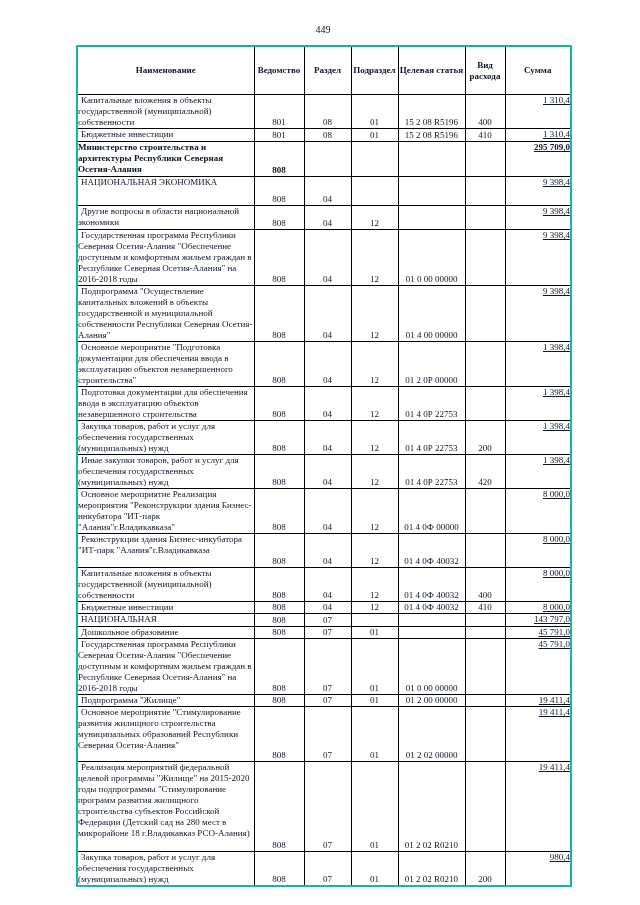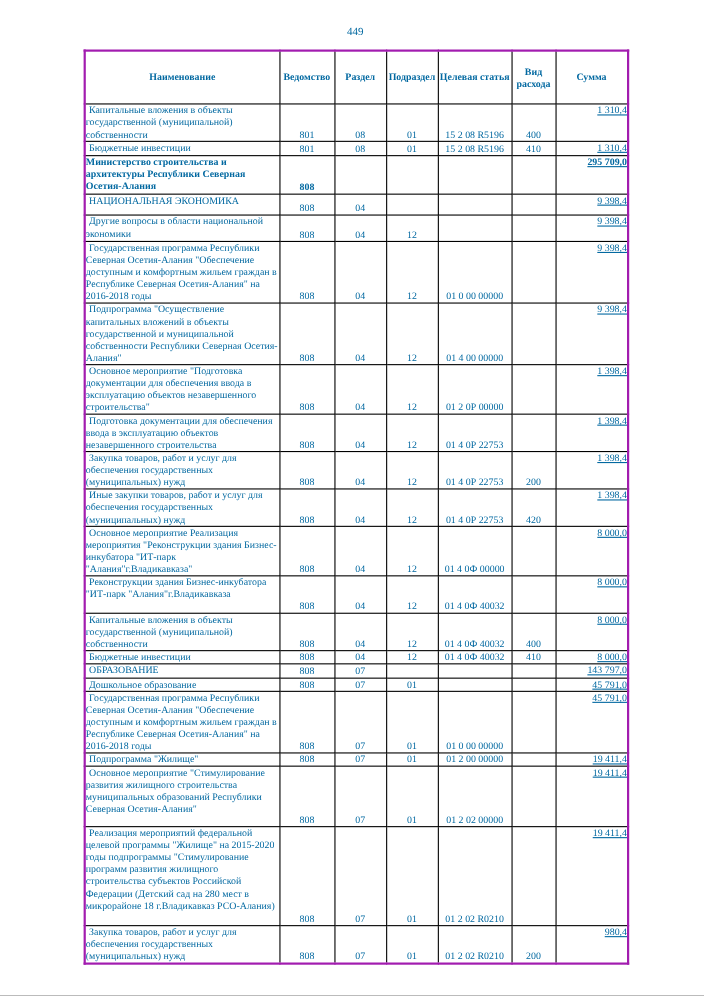--- a/index.html
+++ b/index.html
@@ -1,26 +1,26 @@
 <!DOCTYPE html>
 <html><head>
 <meta charset="utf-8">
 <style>
   html,body{margin:0;padding:0;background:#888;}
   .page{
     width:640px;height:905px;background:#fff;margin:0 auto;position:relative;
-    font-family:"Liberation Serif","DejaVu Serif",serif;color:#0369a1;overflow:hidden;
+    font-family:"Liberation Serif","DejaVu Serif",serif;color:#0f172a;overflow:hidden;
   }
   .page-number{
     position:absolute;top:24px;left:76px;width:494px;text-align:center;
     font-size:10px;line-height:12px;
   }
   table.budget{
     position:absolute;top:45px;left:76px;border-collapse:collapse;table-layout:fixed;
-    border:2px solid #a21caf;font-size:9px;line-height:11px;
+    border:2px solid #14b8a6;font-size:9px;line-height:11px;
   }
   table.budget th,table.budget td{
     border:1px solid #000;padding:0;overflow:hidden;
   }
   table.budget th{
     font-weight:bold;text-align:center;vertical-align:middle;height:45px;
     padding:1px 1px;font-size:9px;line-height:11px;
   }
   td.cell-name{vertical-align:top;padding:1px 2px 1px 1px;}
   td.cell-name .nm{text-indent:3px;}
@@ -82,21 +82,21 @@
           <td class="cell-name">
             <div class="nm">Министерство строительства и архитектуры Республики Северная Осетия-Алания</div>
           </td>
           <td class="cell-num">808</td>
           <td class="cell-num"></td>
           <td class="cell-num"></td>
           <td class="cell-num"></td>
           <td class="cell-num"></td>
           <td class="cell-sum">295 709,0</td>
         </tr>
-        <tr style="height: 19px;">
+        <tr style="height: 29px;">
           <td class="cell-name">
             <div class="nm">НАЦИОНАЛЬНАЯ ЭКОНОМИКА</div>
           </td>
           <td class="cell-num">808</td>
           <td class="cell-num">04</td>
           <td class="cell-num"></td>
           <td class="cell-num"></td>
           <td class="cell-num"></td>
           <td class="cell-sum">9 398,4</td>
         </tr>
@@ -216,21 +216,21 @@
           </td>
           <td class="cell-num">808</td>
           <td class="cell-num">04</td>
           <td class="cell-num">12</td>
           <td class="cell-num">01 4 0Ф 40032</td>
           <td class="cell-num">410</td>
           <td class="cell-sum">8 000,0</td>
         </tr>
         <tr style="height: 13px;">
           <td class="cell-name">
-            <div class="nm">ОБРАЗОВАНИЕ</div>
+            <div class="nm">НАЦИОНАЛЬНАЯ</div>
           </td>
           <td class="cell-num">808</td>
           <td class="cell-num">07</td>
           <td class="cell-num"></td>
           <td class="cell-num"></td>
           <td class="cell-num"></td>
           <td class="cell-sum">143 797,0</td>
         </tr>
         <tr style="height: 12px;">
           <td class="cell-name">

